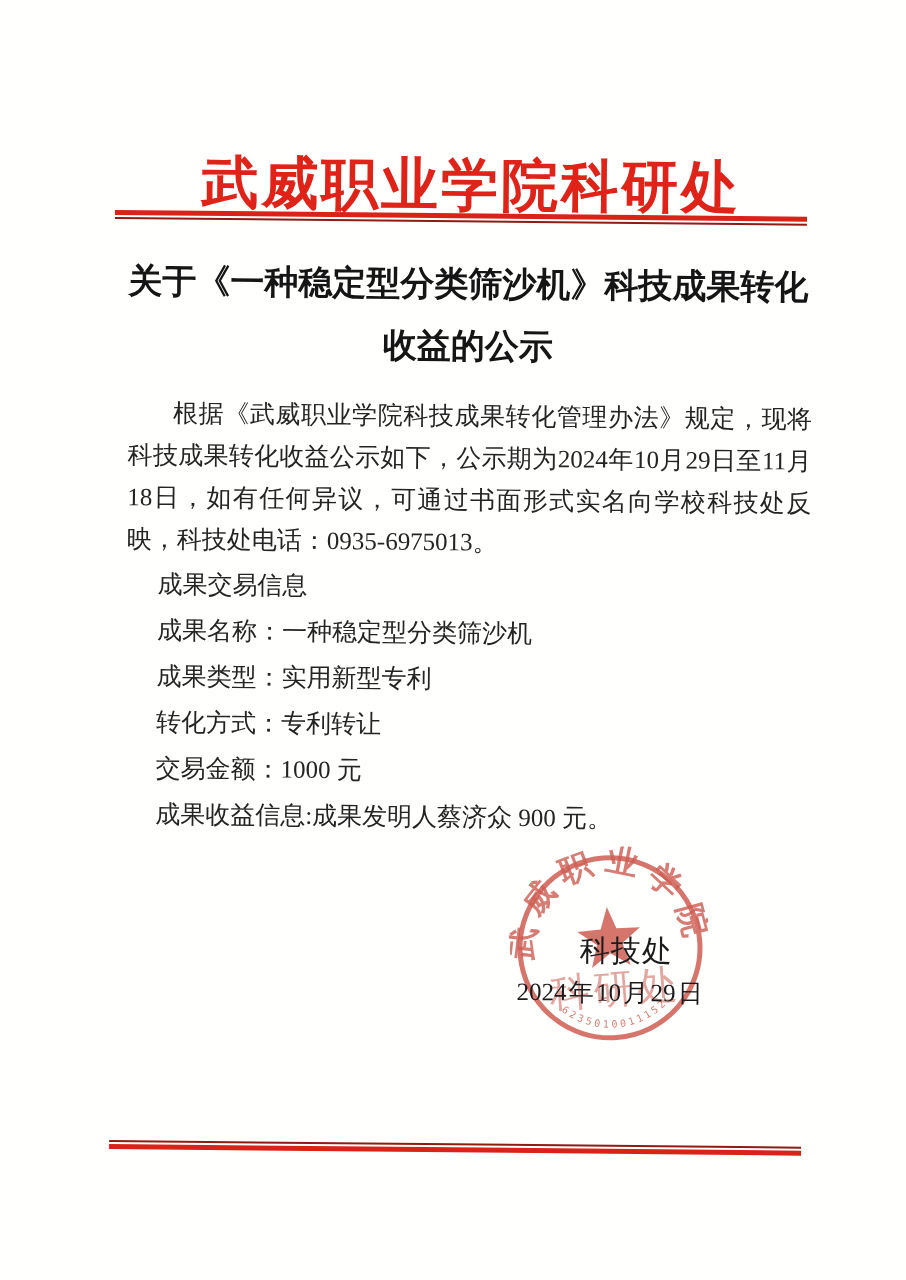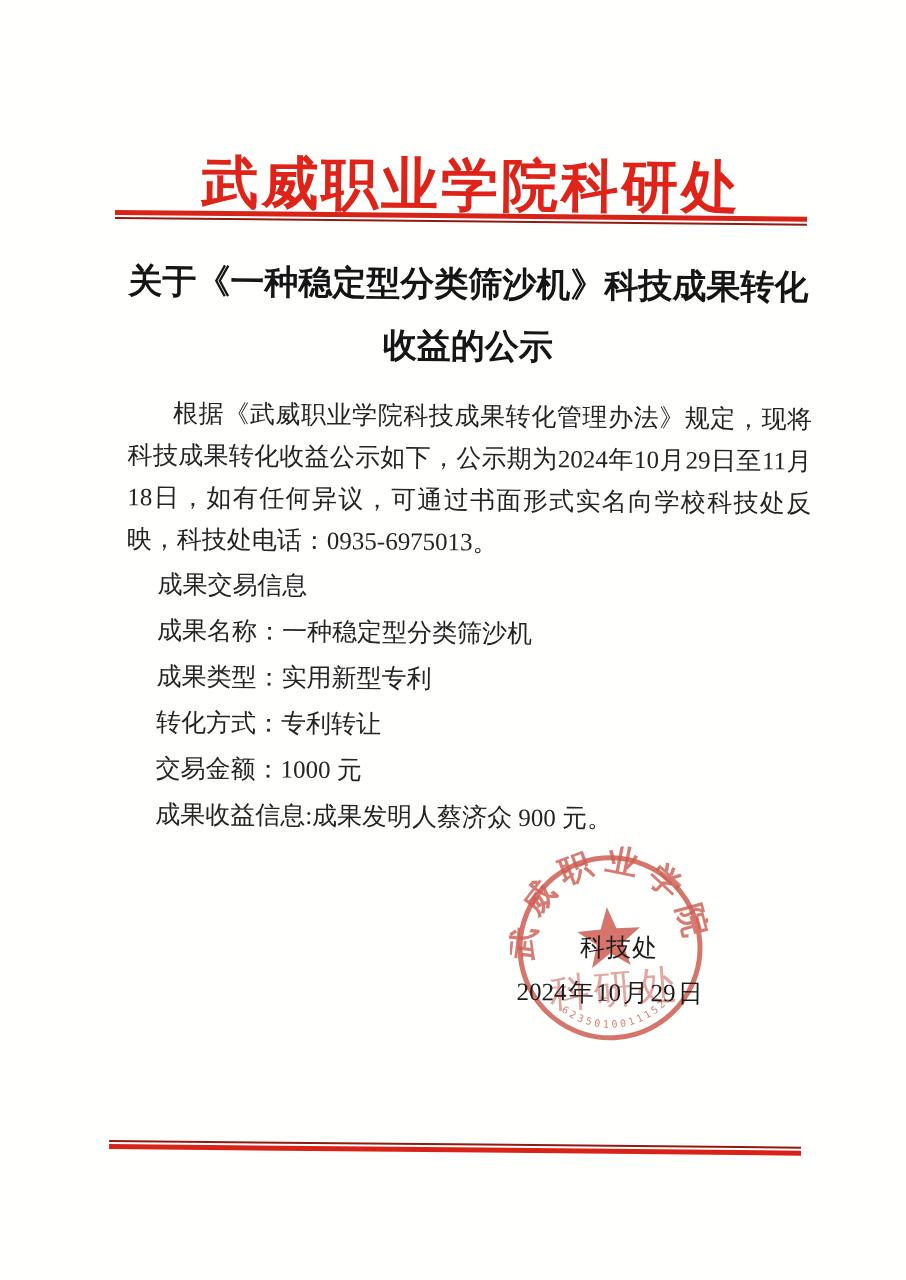--- a/index.html
+++ b/index.html
@@ -75,21 +75,21 @@
     font-size: 25px;
     line-height: 46px;
     color: #242424;
   }
   .info-line { white-space: nowrap; }
 
   
   .sig-dept {
     position: absolute;
     left: 587px; top: 926px;
-    font-size: 25px;
+    font-size: 30px;
     letter-spacing: 1px;
     color: #1b1b1b;
     z-index: 3;
     white-space: nowrap;
   }
   .sig-date {
     position: absolute;
     left: 524px; top: 971px;
     font-size: 25px;
     word-spacing: -4px;

